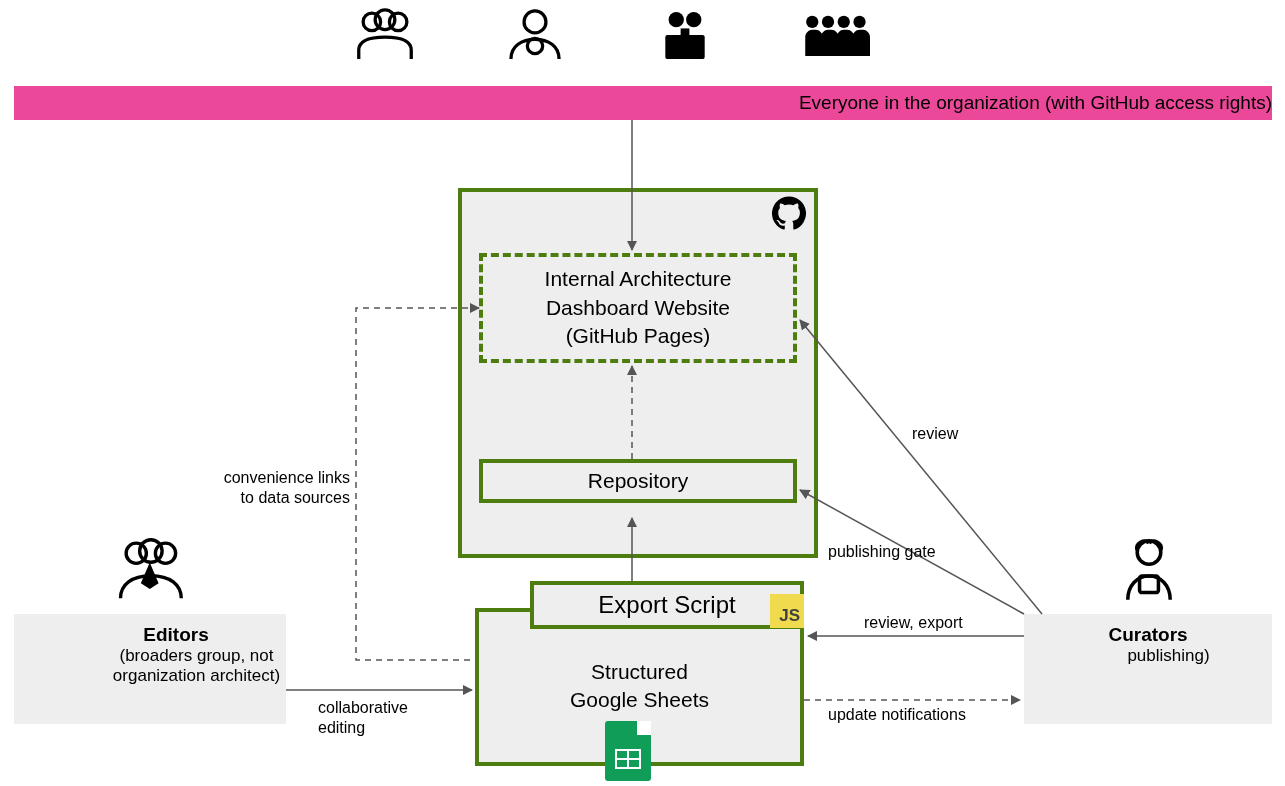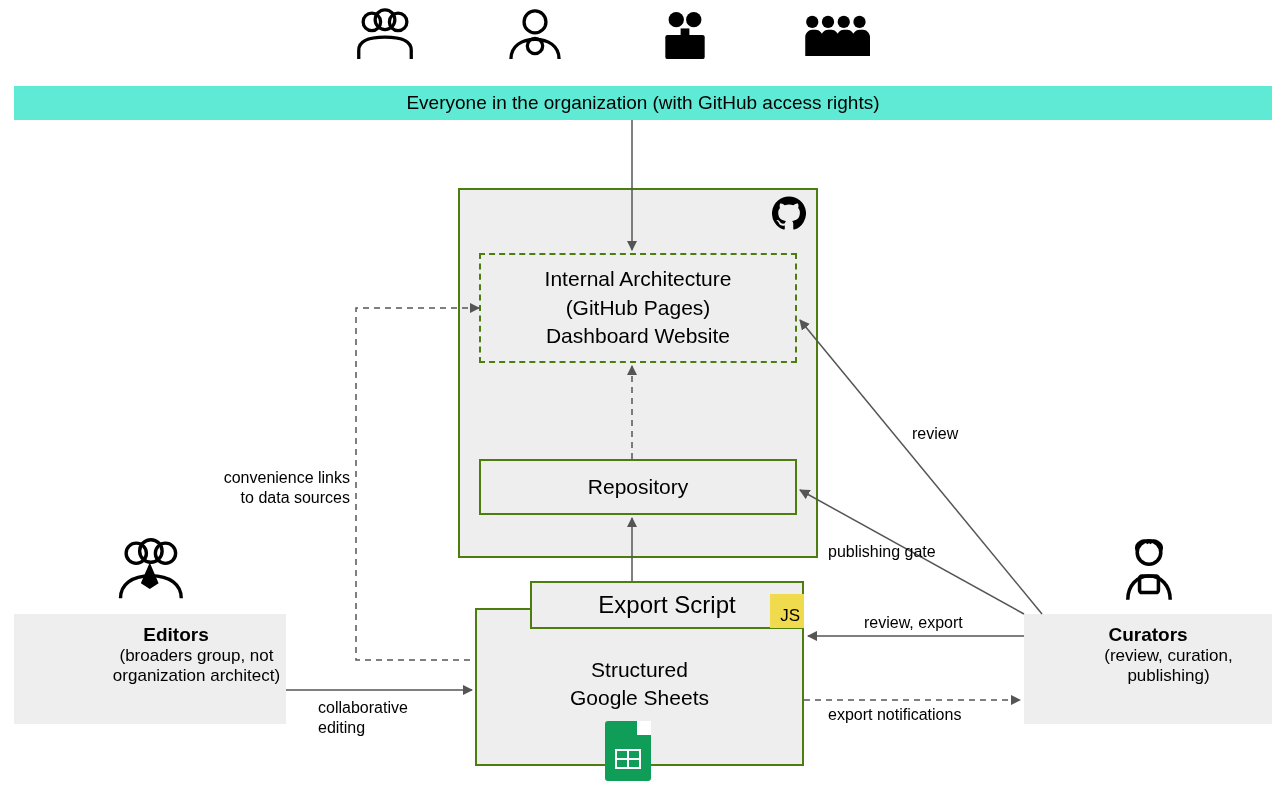--- a/index.html
+++ b/index.html
@@ -1,27 +1,27 @@
 <!DOCTYPE html>
 <html><head>
 <meta charset="utf-8">
 <style>
   html, body { margin:0; padding:0; background:#fff; font-family:"Segoe UI", Arial, sans-serif; }
   .canvas { position:relative; width:1285px; height:786px; background:#fff; }
-  .box { position:absolute; background:#eee; border:2px solid #4d7c0f; box-sizing:border-box; }
+  .box { position:absolute; background:#eee; border:4px solid #4d7c0f; box-sizing:border-box; }
   .dashed { border-style:dashed; }
   .label { text-align:center; font-size:21px; line-height:1.35; }
   .small  { font-size:17px;margin-left:41px; }
   .tiny   { font-size:16px; }
   .bold   { font-weight:700; }
   .txt { position:absolute; color:#000; }
   svg.conn { position:absolute; left:0; top:0; width:1285px; height:786px; overflow:visible; pointer-events:none; }
   .people-row { position:absolute; display:flex; gap:80px; }
-  .org-bar { position:absolute; background:#5eead4; text-align:center; padding:6px 0; font-size:19px; }
-  .js-badge { position:absolute; width:34px; height:34px; background:#f0db4f; color:#000000; font-weight:400; font-size:17px; display:flex; align-items:flex-end; justify-content:flex-end; padding:0 4px 2px 0; box-sizing:border-box; }
+  .org-bar { position:absolute; background:#ec4899; text-align:right; padding:6px 0; font-size:19px; }
+  .js-badge { position:absolute; width:34px; height:34px; background:#f0db4f; color:#404040; font-weight:700; font-size:17px; display:flex; align-items:flex-end; justify-content:flex-end; padding:0 4px 2px 0; box-sizing:border-box; }
   .sheets-icon { position:absolute; width:46px; height:60px; }
   .sheets-icon .body { position:absolute; inset:0; background:#0f9d58; border-radius:3px; }
   .sheets-icon .fold2 { position:absolute; right:0; top:0; width:14px; height:14px; background:#fff; }
   .sheets-icon .grid { position:absolute; left:10px; top:28px; width:26px; height:20px; border:2px solid #fff; box-sizing:border-box; }
   .sheets-icon .grid::before, .sheets-icon .grid::after { content:""; position:absolute; background:#fff; }
   .sheets-icon .grid::before { left:50%; top:0; width:2px; height:100%; transform:translateX(-1px); }
   .sheets-icon .grid::after  { top:50%; left:0; height:2px; width:100%; transform:translateY(-1px); }
   .icon { width:70px; height:54px; display:block; }
   .github { position:absolute; }
 </style>
@@ -70,26 +70,26 @@
   </div>
 
   <div class="box" style="left:458px; top:188px; width:360px; height:370px;"></div>
   <svg class="github" style="left:772px; top:196px;" width="34" height="34" viewBox="0 0 16 16">
       <path fill="#000" d="M8 .2a8 8 0 0 0-2.53 15.59c.4.07.55-.17.55-.38v-1.49c-2.23.49-2.7-.94-2.7-.94-.36-.93-.89-1.18-.89-1.18-.73-.5.06-.49.06-.49.81.06 1.24.83 1.24.83.72 1.23 1.88.88 2.34.67.07-.52.28-.88.51-1.08-1.78-.2-3.65-.89-3.65-3.96 0-.88.31-1.59.82-2.15-.08-.2-.36-1.02.08-2.13 0 0 .67-.21 2.2.82a7.6 7.6 0 0 1 4 0c1.53-1.03 2.2-.82 2.2-.82.44 1.11.16 1.93.08 2.13.51.56.82 1.27.82 2.15 0 3.08-1.88 3.76-3.66 3.96.29.25.54.73.54 1.48v2.19c0 .21.15.46.55.38A8 8 0 0 0 8 .2z"></path>
     </svg>
 
   <div class="box dashed" style="left:479px; top:253px; width:318px; height:110px; display:flex; align-items:center; justify-content:center;">
     <div class="label">
       <div>Internal Architecture</div>
+      <div>Dashboard Website</div>
       <div>(GitHub Pages)</div>
-      <div>Dashboard Website</div>
     </div>
   </div>
 
-  <div class="box" style="left:479px; top:459px; width:318px; height:56px; display:flex; align-items:center; justify-content:center;">
+  <div class="box" style="left:479px; top:459px; width:318px; height:44px; display:flex; align-items:center; justify-content:center;">
     <div class="label">Repository</div>
   </div>
 
   <div class="box" style="left:475px; top:608px; width:329px; height:158px;">
     <div class="label" style="margin-top:46px;">
       <div>Structured</div>
       <div>Google Sheets</div>
     </div>
   </div>
 
@@ -123,21 +123,20 @@
   <svg style="position:absolute; left:1116px; top:536px; width:66px; height:66px;" viewBox="0 0 56 56">
       <g fill="none" stroke="#000" stroke-width="3">
         <circle cx="28" cy="14" r="10"></circle>
         <path d="M10 54c0-12 8-20 18-20s18 8 18 20"></path>
         <rect x="20" y="34" width="16" height="14" rx="2"></rect>
         <path d="M18 12c-2-6 6-10 10-6M38 12c2-6-6-10-10-6"></path>
       </g>
     </svg>
   <div class="txt" style="left:1024px; top:624px; width:248px; text-align:center;">
     <div class="bold" style="font-size:19px;">Curators</div>
-    <div class="small">(review, curation,</div>
     <div class="small">publishing)</div>
   </div>
 
   <svg class="conn">
     <defs>
       <marker id="arrow" viewBox="0 0 10 10" refX="9" refY="5" markerWidth="7" markerHeight="7" orient="auto-start-reverse">
         <path d="M0 0 L10 5 L0 10 z" fill="#555"></path>
       </marker>
     </defs>
 
@@ -160,19 +159,19 @@
     <line x1="1042" y1="614" x2="800" y2="320" stroke="#555" stroke-width="1.5" marker-end="url(#arrow)"></line>
   </svg>
 
   <div class="txt tiny" style="left:220px; top:468px; text-align:right; width:130px; line-height:1.25;">
     <div>convenience links</div>
     <div>to data sources</div>
   </div>
   <div class="txt tiny" style="left:912px; top:425px;">review</div>
   <div class="txt tiny" style="left:828px; top:543px;">publishing gate</div>
   <div class="txt tiny" style="left:864px; top:614px;">review, export</div>
-  <div class="txt tiny" style="left:828px; top:706px;">export notifications</div>
+  <div class="txt tiny" style="left:828px; top:706px;">update notifications</div>
   <div class="txt tiny" style="left:318px; top:698px; line-height:1.25;">
     <div>collaborative</div>
     <div>editing</div>
   </div>
 
 </div>
 
 </body></html>

